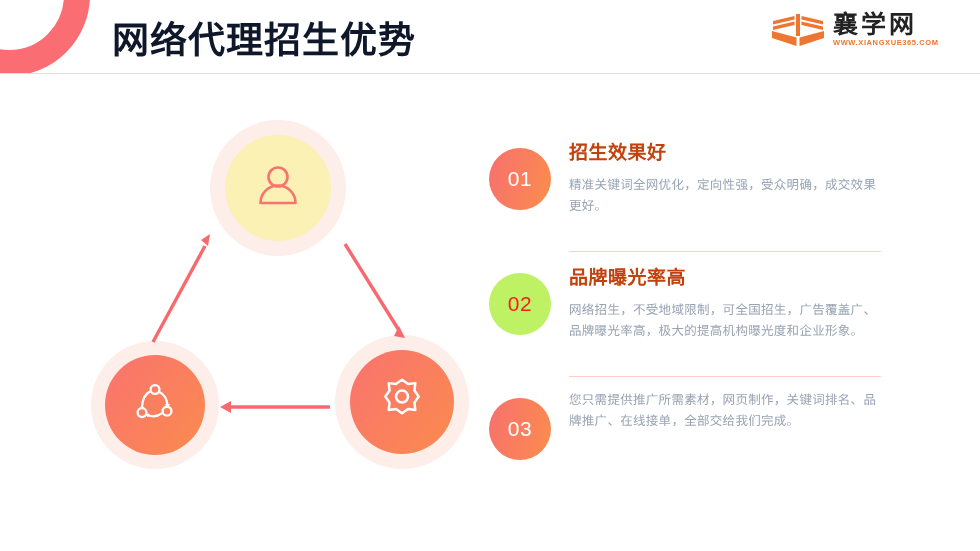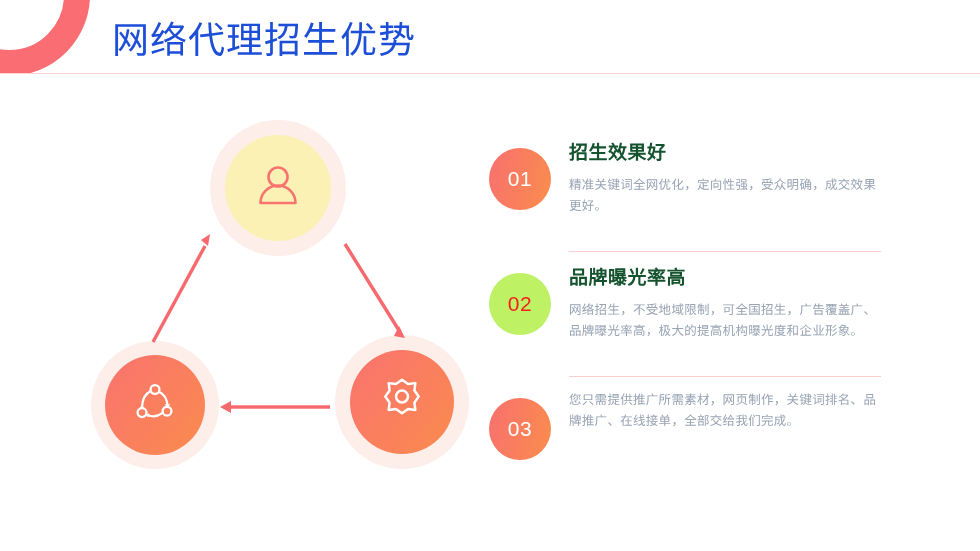--- a/index.html
+++ b/index.html
@@ -38,22 +38,22 @@
     height: 40px;
     background: #ffffff;
   }
 
   
   .page-title {
     position: absolute;
     left: 112px;
     top: 18px;
     font-size: 37px;
-    font-weight: normal;
-    color: #1d4ed8;
+    font-weight: bold;
+    color: #0f172a;
     letter-spacing: 1px;
     line-height: 46px;
     white-space: nowrap;
   }
 
   .header-rule {
     position: absolute;
     left: 0;
     top: 73px;
     width: 980px;
@@ -191,21 +191,21 @@
     color: #f71e1e;
   }
 
   .feature-body {
     margin-left: 80px;
     padding-right: 22px;
   }
   .feature-title {
     font-size: 19px;
     font-weight: bold;
-    color: #14532d;
+    color: #c2410c;
     line-height: 26px;
     letter-spacing: 0.5px;
   }
   .feature-desc {
     margin-top: 9px;
     font-size: 12.5px;
     color: #98a3b3;
     line-height: 21px;
     letter-spacing: 0.3px;
   }
@@ -224,20 +224,39 @@
 
 <div class="slide">
 
   <div class="corner-arc"></div>
   <div class="corner-arc-mask"></div>
 
   <div class="page-title">网络代理招生优势</div>
   <div class="header-rule"></div>
 
   <div class="logo">
+    <div class="logo-row">
+      <span class="logo-mark">
+        <svg viewBox="0 0 56 38" width="56" height="38">
+          <g fill="#ef7631">
+            <path d="M26 4 L30 4 L30 26 L26 26 Z"></path>
+            <path d="M24.5 6 L3 11 L3 14.5 L24.5 9.5 Z"></path>
+            <path d="M24.5 11.5 L3 16.5 L3 20 L24.5 15 Z"></path>
+            <path d="M31.5 6 L53 11 L53 14.5 L31.5 9.5 Z"></path>
+            <path d="M31.5 11.5 L53 16.5 L53 20 L31.5 15 Z"></path>
+            <path d="M2 21 L26.5 27.5 L26.5 36 L2 28 Z"></path>
+            <path d="M54 21 L29.5 27.5 L29.5 36 L54 28 Z"></path>
+          </g>
+        </svg>
+      </span>
+      <span class="logo-textblock">
+        <span class="logo-name">襄学网</span>
+        <span class="logo-url">WWW.XIANGXUE365.COM</span>
+      </span>
+    </div>
   </div>
 
   <div class="diagram">
 
     <div class="node-ring node-top-ring"></div>
     <div class="node node-top">
       <span>
         <svg viewBox="0 0 56 56" width="56" height="56">
           <circle cx="28" cy="19" r="9.5" fill="none" stroke="#f9736f" stroke-width="2.6"></circle>
           <path d="M10.5 45 a17.5 17.5 0 0 1 35 0 Z" fill="none" stroke="#f9736f" stroke-width="2.6" stroke-linejoin="round"></path>

